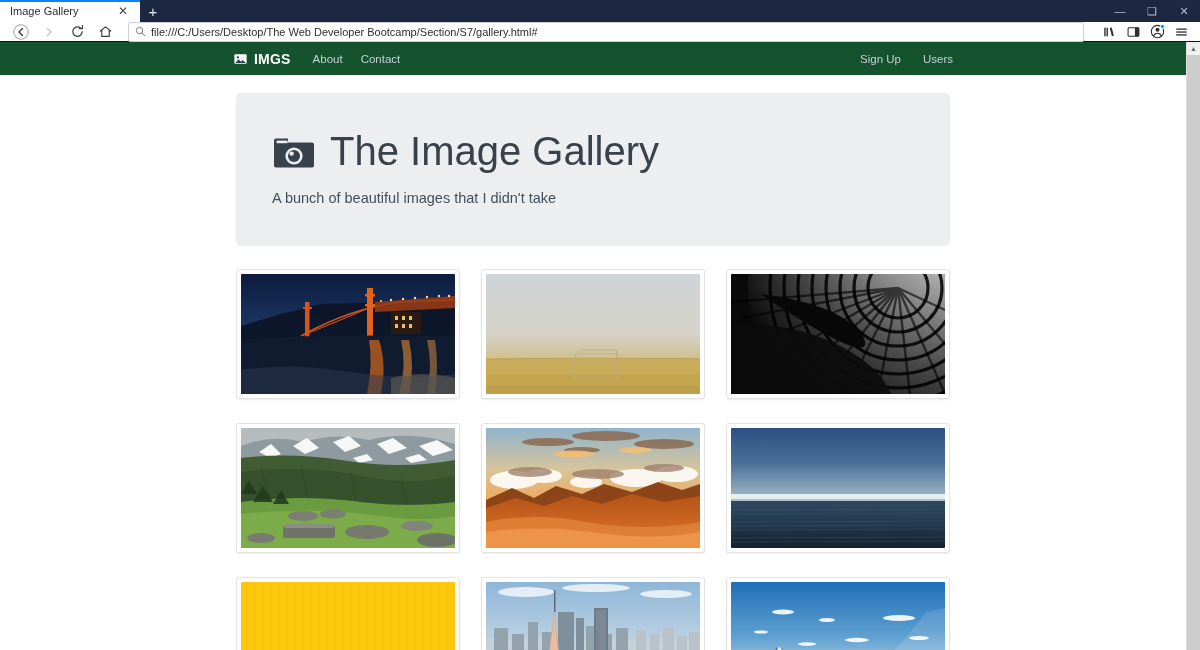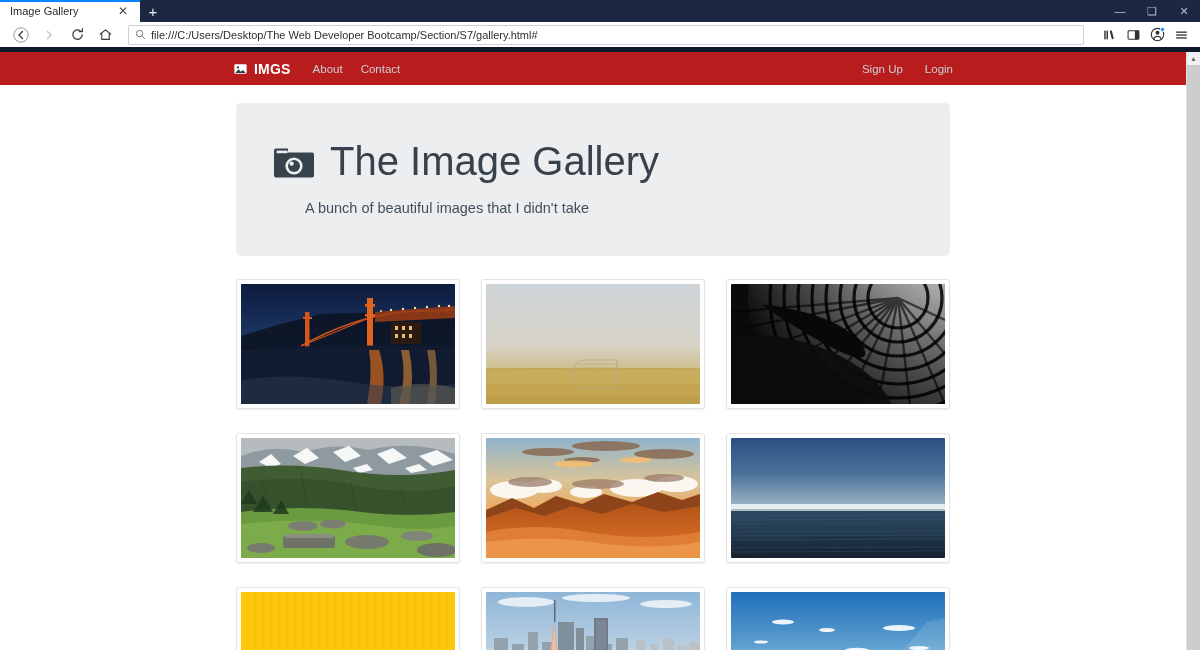--- a/index.html
+++ b/index.html
@@ -38,21 +38,21 @@
   }
   .winctrls {
     position: absolute; right: 0; top: 0; height: 22px; display: flex; align-items: center;
   }
   .winbtn {
     width: 32px; height: 22px; display: flex; align-items: center; justify-content: center;
     color: #b9bdcc; font-size: 11px;
   }
 
   .navbar-browser {
-    height: 30px; background: #ffffff; border-bottom: 5px solid #0f172a;
+    height: 20px; background: #ffffff; border-bottom: 1px solid #0f172a;
     display: flex; align-items: center; padding: 0 8px; gap: 2px; flex: none;
   }
   .navbtn {
     width: 26px; height: 24px; display: flex; align-items: center; justify-content: center;
     color: #3b3b3d; font-size: 14px;
   }
   .navbtn.disabled { color: #c3c3c7; }
   .urlbar {
     flex: 1; height: 20px; margin: 0 6px 0 8px;
     background: #ffffff; border: 1px solid #cfcfd4; border-radius: 2px;
@@ -82,21 +82,21 @@
 
   .scrollbar {
     width: 14px; background: #f0f0f0; border-left: 1px solid #e0e0e0;
     display: flex; flex-direction: column; align-items: center; flex: none;
   }
   .sb-arrow { font-size: 7px; color: #6a6a6a; height: 13px; line-height: 13px; }
   .sb-track { flex: 1; width: 14px; background: #cdcdcd; }
 
   
   .site-nav {
-    height: 33px; background: #b91c1c; display: flex; align-items: center;
+    height: 33px; background: #14532d; display: flex; align-items: center;
     padding: 0 20px; color: #ffffff;
   }
   .nav-inner {
     width: 720px; margin: 0 auto; display: flex; align-items: center; height: 33px;
   }
   .brand {
     display: flex; align-items: center; gap: 6px; font-size: 14px; font-weight: bold;
     color: #ffffff; margin-right: 22px;
   }
   .brand-text { font-size: 14px; font-weight: bold; letter-spacing: .2px; }
@@ -107,21 +107,21 @@
   
   .content-wrap { width: 714px; margin: 0 auto; padding-top: 18px; }
   .jumbotron {
     background: #eceeef; border-radius: 5px; padding: 38px 40px 40px 36px;
   }
   .jumbo-title {
     display: flex; align-items: center; gap: 14px;
     font-size: 40px; color: #38424c; font-weight: normal; line-height: 1;
   }
   .jumbo-sub {
-    margin-top: 19px; font-size: 14.5px; color: #41505d; font-weight: normal; margin-left: 33px;
+    margin-top: 19px; font-size: 14.5px; color: #41505d; font-weight: normal;
   }
 
   
   .grid {
     display: flex; flex-wrap: wrap; gap: 24px 21px; margin-top: 23px;
   }
   .card {
     width: 224px; background: #ffffff; border: 1px solid #e3e3e3; border-radius: 3px;
     padding: 4px; box-shadow: 0 1px 2px rgba(0,0,0,0.07);
   }
@@ -224,21 +224,21 @@
                 <path d="M2 12.6l3.8-4.2 2.6 2.8 2.3-2 3.3 3.4z" fill="#2d3e50"></path>
               </svg>
             <span class="brand-text">IMGS</span>
           </div>
           <div class="nav-links">
             <span class="nav-link">About</span>
             <span class="nav-link">Contact</span>
           </div>
           <div class="nav-right">
             <span class="nav-link">Sign Up</span>
-            <span class="nav-link">Login</span>
+            <span class="nav-link">Users</span>
           </div>
         </div>
       </div>
 
       <div class="content-wrap">
 
         <div class="jumbotron">
           <div class="jumbo-title">
             <svg width="44" height="40" viewBox="0 0 44 40">
               <path d="M2 9.5a2 2 0 0 1 2-2h12v4h24a2 2 0 0 1 2 2v21a2 2 0 0 1-2 2H4a2 2 0 0 1-2-2z" fill="#38424c"></path>

